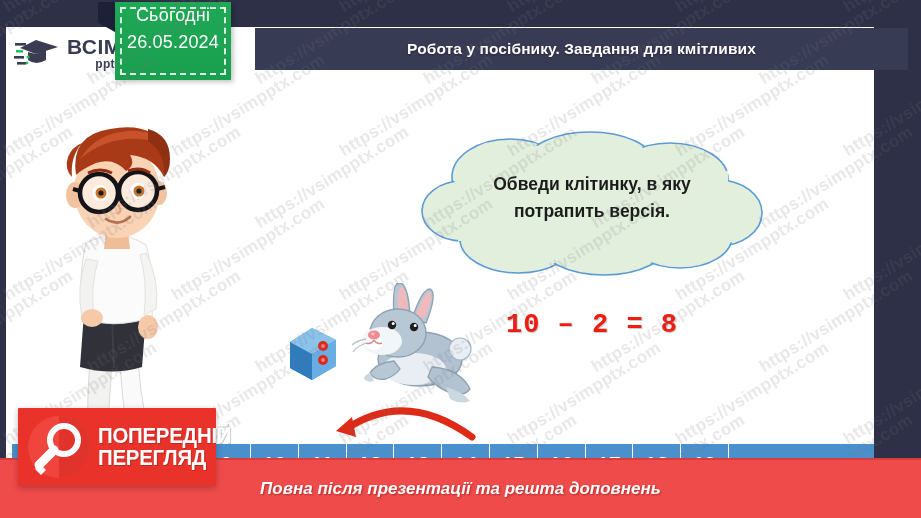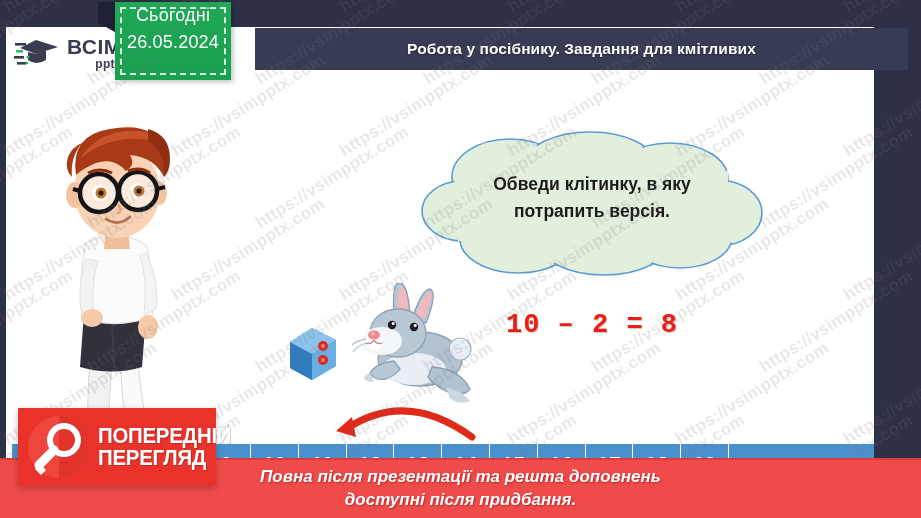--- a/index.html
+++ b/index.html
@@ -453,21 +453,20 @@
       <path d="M14 50 l-5 5 l6 6 l5 -5 z" fill="#ffffff"></path>
     </svg>
     <div id="preview-text">
       <span>ПОПЕРЕДНІЙ</span>
       <span>ПЕРЕГЛЯД</span>
     </div>
   </div>
 
   <div id="bottom-banner">
     <span>Повна після презентації та решта доповнень</span>
-    <span>доступні після придбання.</span>
   </div>
 
   <div class="wm-layer">
       <div class="wm" style="left: 0px; top: 0px;">https://vsimpptx.com</div>
       <div class="wm" style="left: 168px; top: 0px;">https://vsimpptx.com</div>
       <div class="wm" style="left: 336px; top: 0px;">https://vsimpptx.com</div>
       <div class="wm" style="left: 504px; top: 0px;">https://vsimpptx.com</div>
       <div class="wm" style="left: 672px; top: 0px;">https://vsimpptx.com</div>
       <div class="wm" style="left: 840px; top: 0px;">https://vsimpptx.com</div>
       <div class="wm" style="left: -84px; top: 72px;">https://vsimpptx.com</div>

